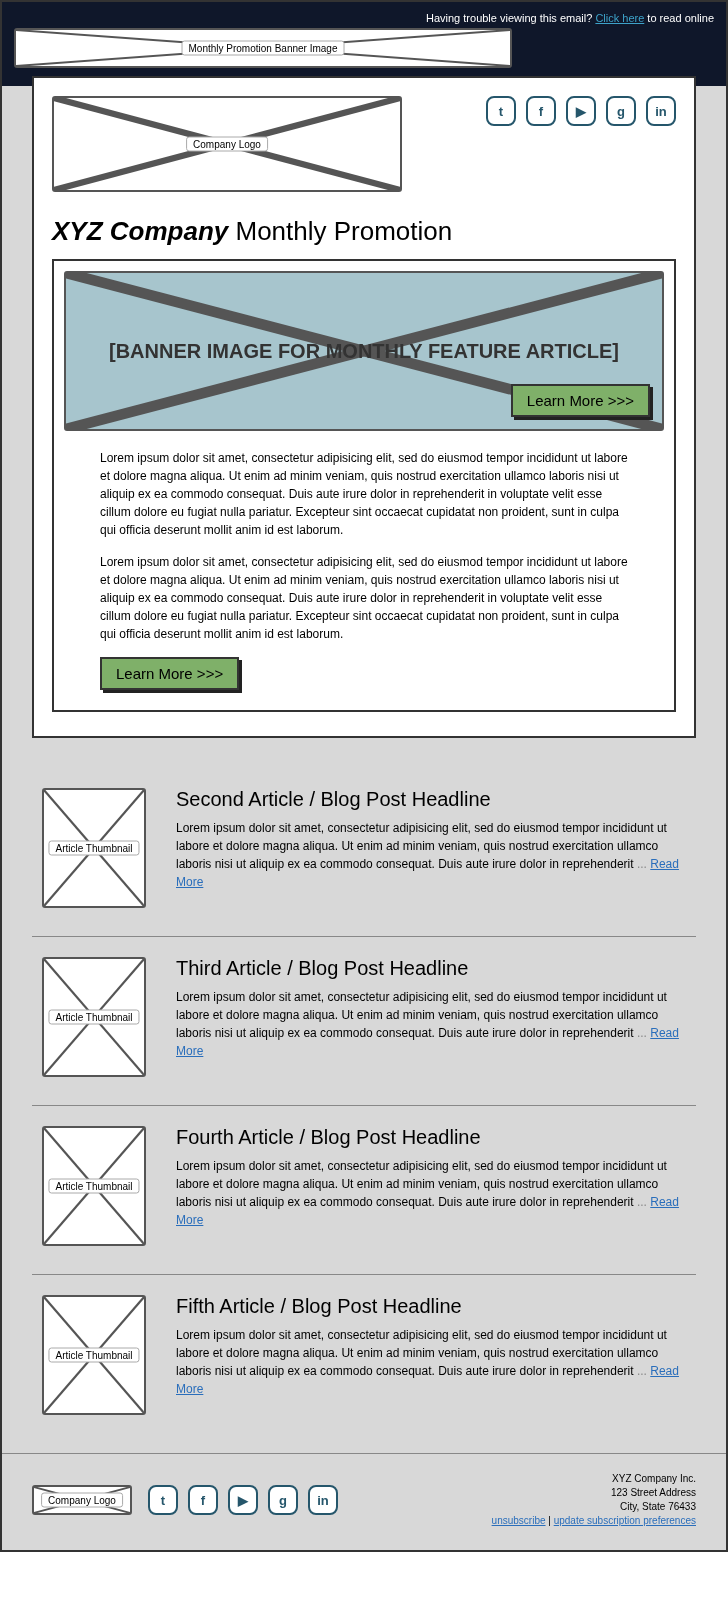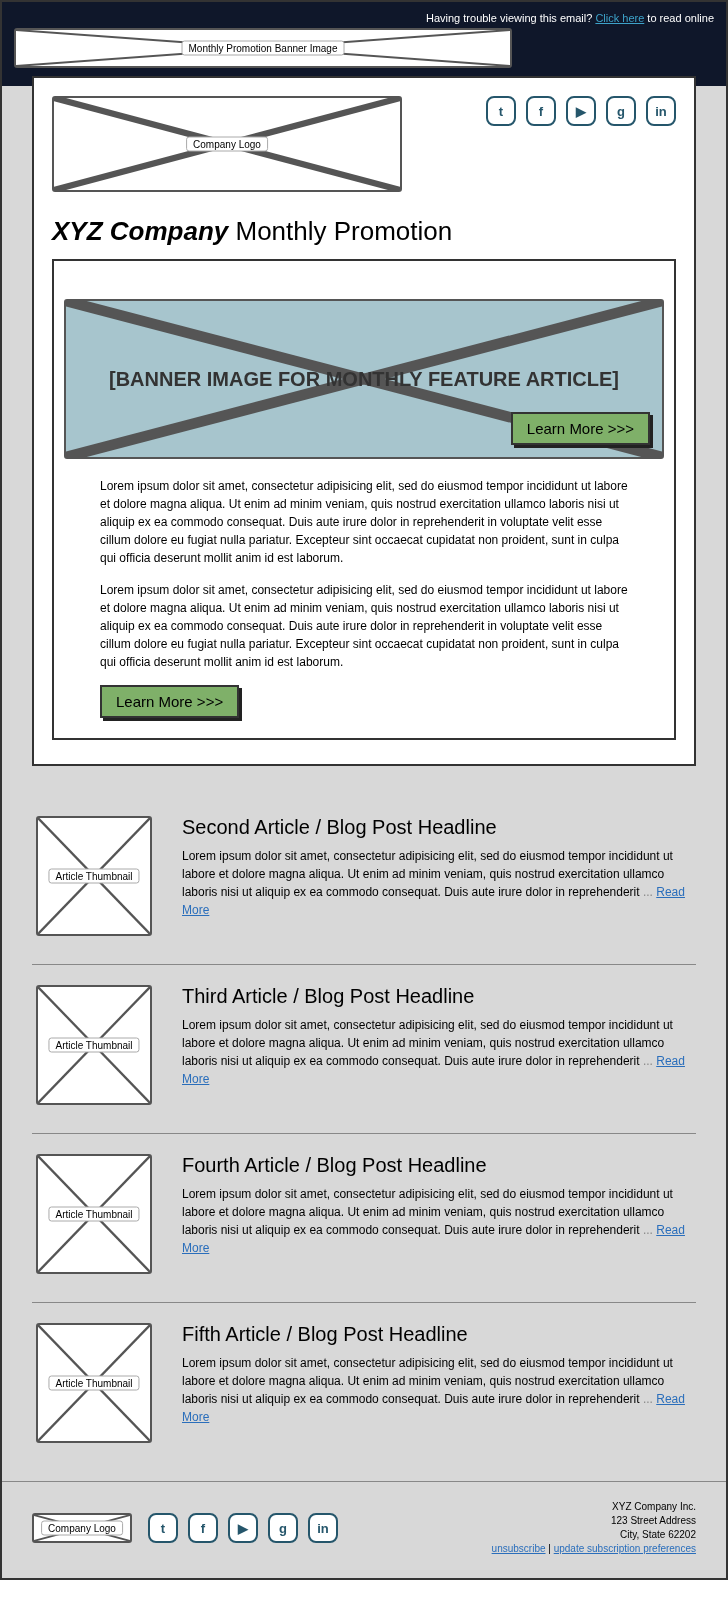--- a/index.html
+++ b/index.html
@@ -15,32 +15,32 @@
   .placeholder svg line { stroke:#555; stroke-width:2; }
   .placeholder .ph-label { position:absolute; top:50%; left:50%; transform:translate(-50%,-50%); background:#fff; border:1px solid #aaa; border-radius:3px; padding:1px 6px; font-size:10px; font-family:Arial,sans-serif; white-space:nowrap; }
   .content-card { background:#fff; border:2px solid #333; margin:0 30px; position:relative; top:-10px; padding:18px 18px 24px 18px; }
   .logo-row { display:flex; justify-content:space-between; align-items:flex-start; }
   .company-logo { width:350px; height:96px; }
   .social-row { display:flex; gap:10px; }
   .social-icon { width:30px; height:30px; border:2px solid #25566b; border-radius:8px; display:flex; align-items:center; justify-content:center; color:#25566b; font-weight:bold; font-size:13px; font-family:Arial,sans-serif; background:#fff; }
   h1.newsletter-title { font-size:26px; font-weight:normal; margin:24px 0 12px 0; }
   h1.newsletter-title .company-name { font-style:italic; font-weight:bold; }
   .feature-box { border:2px solid #333; padding:10px 10px 20px 10px; }
-  .feature-banner { width:100%; height:160px; position:relative;margin-top:28px; }
+  .feature-banner { width:100%; height:160px; position:relative; }
   .feature-banner .banner-text { position:absolute; top:50%; left:50%; transform:translate(-50%,-50%); font-size:20px; font-weight:bold; color:#333; white-space:nowrap; }
   .learn-more-btn { background:#7fb069; border:2px solid #333; padding:6px 14px; font-family:inherit; font-size:15px; cursor:pointer; box-shadow:3px 3px 0 #222; }
   .feature-banner .learn-more-btn { position:absolute; right:12px; bottom:12px; }
   .feature-text { padding:18px 36px 0 36px; }
   .feature-text h2 { font-size:22px; font-weight:normal; margin-bottom:10px; }
   .feature-text p { font-size:12px; font-family:Arial,sans-serif; line-height:1.5; margin-bottom:14px; }
   .feature-text .learn-more-btn { margin-left:0; }
   .articles { padding:20px 30px 10px 30px; }
   .article { display:flex; gap:30px; padding:20px 0 28px 0; border-bottom:1px solid #888; }
   .article:last-of-type { border-bottom:none; }
-  .thumb { width:116px; height:120px; flex-shrink:0; margin-left:4px; }
+  .thumb { width:104px; height:120px; flex-shrink:0; margin-left:10px; }
   .article-body h3 { font-size:20px; font-weight:normal; margin-bottom:8px; }
   .article-body p { font-size:12px; font-family:Arial,sans-serif; line-height:1.5; }
   .read-more { color:#2a6ebb; text-decoration:underline; cursor:pointer; }
   .ellipsis { color:#888; }
   .footer { padding:18px 30px 22px 30px; border-top:1px solid #888; display:flex; align-items:center; justify-content:space-between; gap:16px; }
   .footer-logo { width:100px; height:30px; }
   .footer-right { text-align:right; font-size:10px; font-family:Arial,sans-serif; line-height:1.4; }
   .footer-right a { color:#2a6ebb; text-decoration:underline; }
 </style>
 </head>
@@ -178,20 +178,20 @@
         <div class="social-icon">t</div>
         <div class="social-icon">f</div>
         <div class="social-icon">▶</div>
         <div class="social-icon">g</div>
         <div class="social-icon">in</div>
       </div>
     </div>
     <div class="footer-right">
       <div>XYZ Company Inc.</div>
       <div>123 Street Address</div>
-      <div>City, State 62202</div>
+      <div>City, State 76433</div>
       <div>
         <a href="#">unsubscribe</a><span> | </span><a href="#">update subscription preferences</a>
       </div>
     </div>
   </div>
 
 </div>
 
 </body></html>

